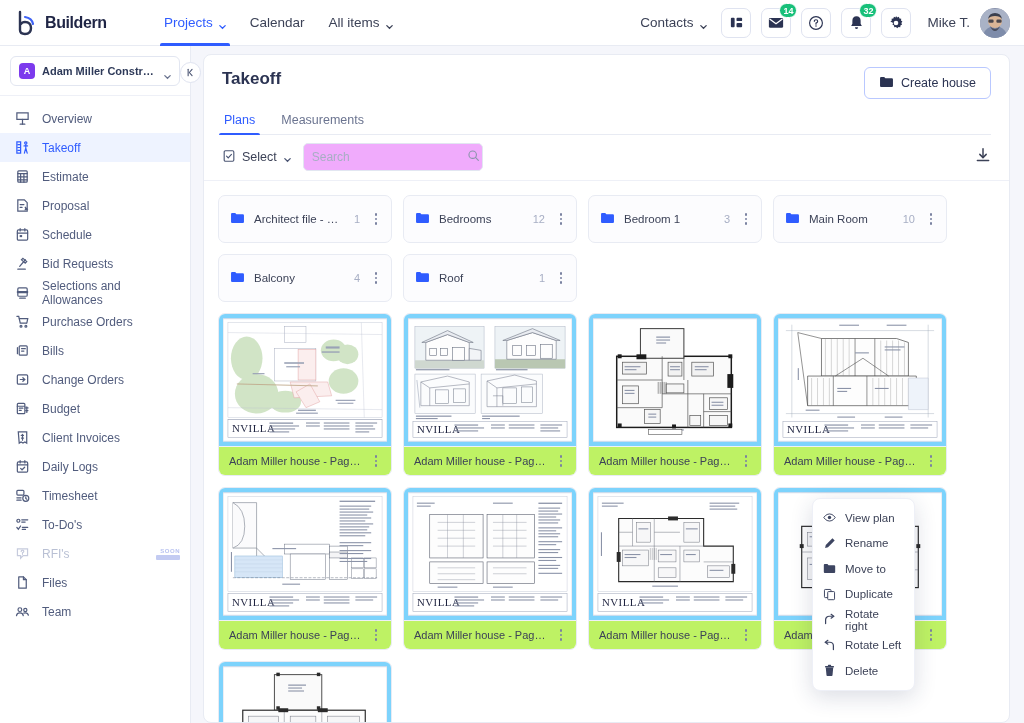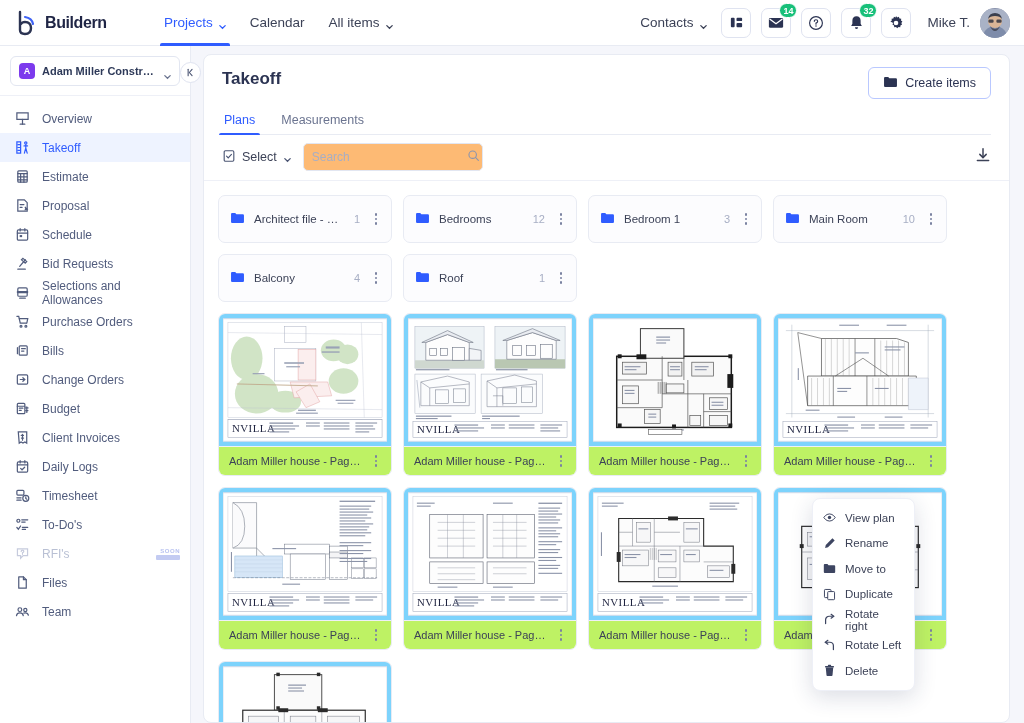--- a/index.html
+++ b/index.html
@@ -131,21 +131,21 @@
   .tab.active { color: #2f5cff; font-weight: 500; }
   .tab.active::after { content:""; position:absolute; left:-3px; right:-3px; bottom:-1px; height:2.5px; background:#2f5cff; border-radius:2px 2px 0 0; }
 
   .toolbar {
     display: flex; align-items: center; gap: 12px;
     padding: 8px 18px 9px 18px; border-bottom: 1px solid #eef0f7;
   }
   .select-btn { display: flex; align-items: center; gap: 6px; font-size: 12.5px; color: #3c4257; cursor: pointer; }
   .search {
     width: 180px; height: 28px; border: 1px solid #e2e6f1; border-radius: 5px;
-    display: flex; align-items: center; padding: 0 8px; background: #fdba74;
+    display: flex; align-items: center; padding: 0 8px; background: #f0abfc;
   }
   .search input { border: none; outline: none; font-size: 12px; color: #2e3a59; flex: 1; background: transparent; font-family: inherit; }
   .search input::placeholder { color: #a7aec4; }
   .dl-btn { margin-left: auto; cursor: pointer; display:flex; }
 
   .content {
     flex: 1; overflow: hidden; padding: 14px 14px 0 14px; position: relative;
   }
 
   .grid { display: flex; flex-wrap: wrap; gap: 11px 11px; }
@@ -535,21 +535,21 @@
         <div class="panel-head">
           <div class="panel-head-row">
             <div class="page-title">Takeoff</div>
             <div class="head-actions">
               <div class="btn btn-outline">
                 <span>
                   <svg viewBox="0 0 16 13" width="15" height="12">
                       <path d="M1 2.2a1.2 1.2 0 0 1 1.2-1.2h3.3l1.3 1.5h7a1.2 1.2 0 0 1 1.2 1.2v7.1a1.2 1.2 0 0 1-1.2 1.2H2.2A1.2 1.2 0 0 1 1 10.8z" fill="#2b3352"></path>
                     </svg>
                 </span>
-                <span>Create items</span>
+                <span>Create house</span>
               </div>
             </div>
           </div>
           <div class="tabs">
             <div class="tab active">
               <span>Plans</span>
             </div>
             <div class="tab">
               <span>Measurements</span>
             </div>

